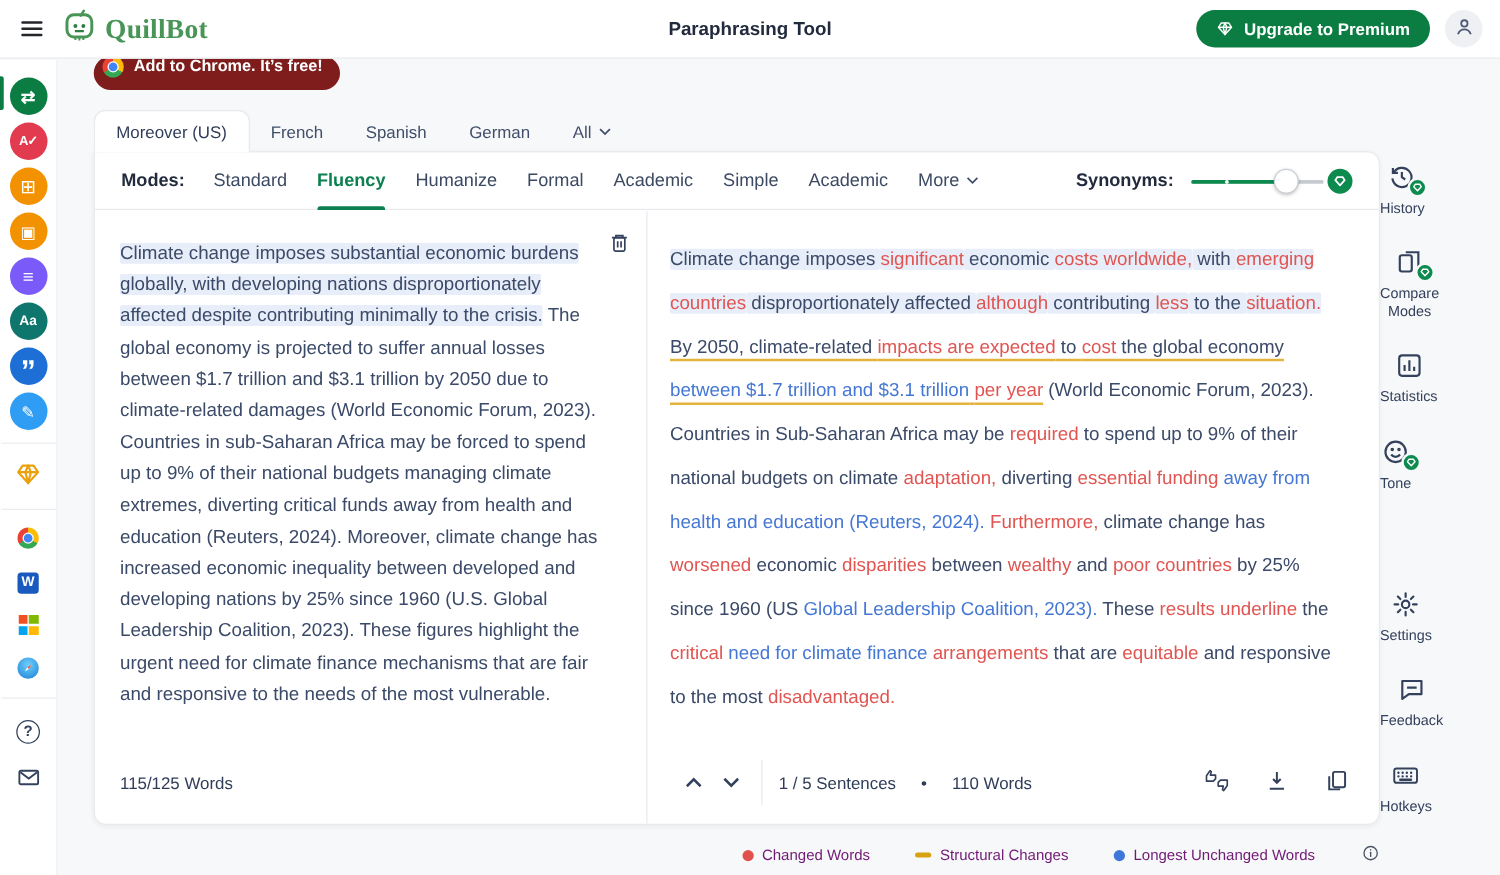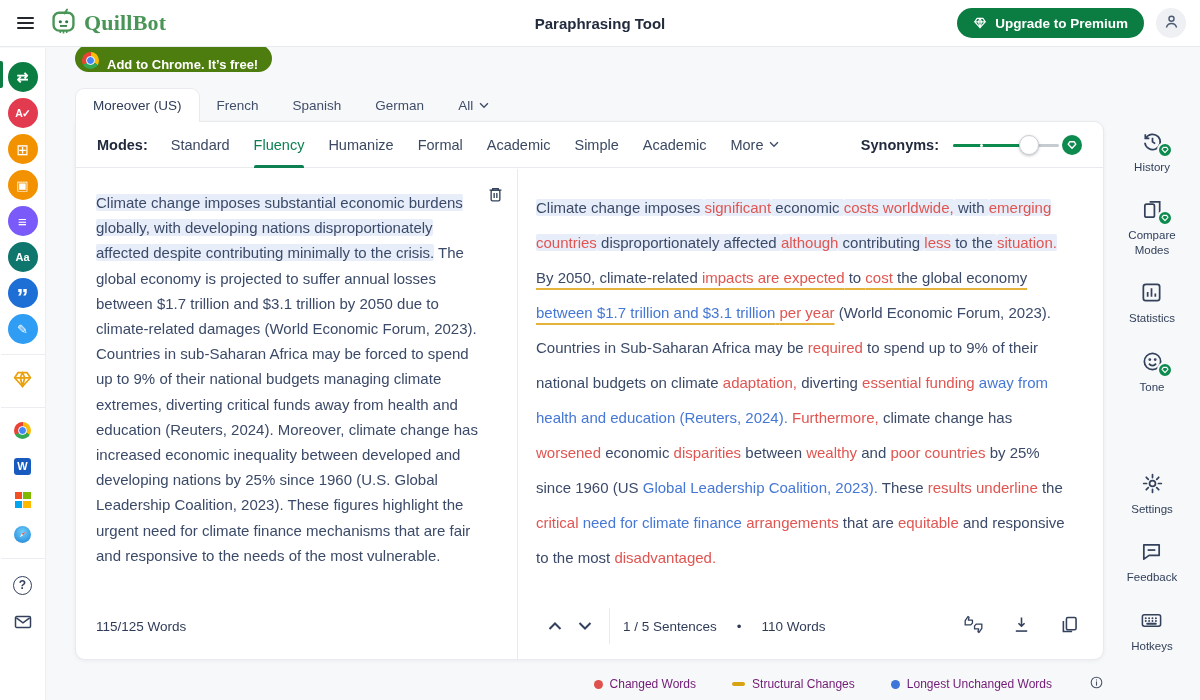--- a/index.html
+++ b/index.html
@@ -47,48 +47,48 @@
   .ms-ic i:nth-child(1){background:#f25022}.ms-ic i:nth-child(2){background:#7fba00}
   .ms-ic i:nth-child(3){background:#00a4ef}.ms-ic i:nth-child(4){background:#ffb900}
   .safari-ic{width:17px;height:17px;border-radius:50%;background:radial-gradient(circle at 50% 35%,#6fd0fb,#1b7fd4);
     display:flex;align-items:center;justify-content:center}
   .safari-ic svg{width:13px;height:13px}
   .help-ic{width:19px;height:19px;border-radius:50%;border:1.8px solid #33415c;color:#33415c;
     font-size:12px;font-weight:700;display:flex;align-items:center;justify-content:center}
 
   
   .rightrail{position:absolute;top:48px;right:0;width:96px;bottom:36px}
-  .rr-group{position:absolute;left:0;right:0;display:flex;flex-direction:column;align-items:center}
+  .rr-group{position:absolute;left:0;right:0;display:flex;flex-direction:column;align-items:flex-start}
   .rr-top{top:82px}.rr-bottom{top:424px}
   .rr-item{display:flex;flex-direction:column;align-items:center;gap:7px;margin-bottom:24px;
     background:none;border:none;color:#33415c;font-size:11.5px;padding:0;line-height:1.25;text-align:center}
   .rr-ic{position:relative;width:23px;height:23px;color:#33415c}
   .rr-ic > svg,.rr-ic > .uni{width:23px;height:23px;display:block}
   .badge{position:absolute;right:-9px;bottom:-5px;width:16px;height:16px;background:#0d8a4e;
     border:2px solid #f7f8f9;border-radius:50%;display:flex;align-items:center;justify-content:center}
   .rr-label{white-space:pre-line}
 
   
-  .promo{position:absolute;top:45px;left:75px;height:27px;border-radius:14px;background:#4d7c0f;color:#fff;
-    font-weight:700;font-size:13px;display:flex;align-items:flex-end;gap:8px;padding:0 14px 0 7px;border:none;z-index:3}
+  .promo{position:absolute;top:45px;left:75px;height:27px;border-radius:14px;background:#7f1d1d;color:#fff;
+    font-weight:700;font-size:13px;display:flex;align-items:flex-start;gap:8px;padding:0 14px 0 7px;border:none;z-index:3}
   .tabs{position:absolute;top:88px;left:75px;display:flex;align-items:flex-end;z-index:3}
   .tab{height:34px;padding:0 17px;font-size:13.5px;color:#414e6b;display:flex;gap:6px;align-items:center;
     background:none;border:none}
   .tab.active{background:#fff;border:1px solid #e8eaee;border-bottom:none;border-radius:9px 9px 0 0;
     color:#2f3c58;font-weight:400}
   .chev{display:flex;align-items:center;color:#414e6b}
 
   
   .card{position:absolute;top:121px;left:75px;width:1029px;height:539px;background:#fff;
     border:1px solid #e8eaee;border-radius:0 10px 10px 10px;box-shadow:0 1px 4px rgba(20,30,60,.06)}
   .modesbar{height:46px;border-bottom:1px solid #e8eaee;display:flex;align-items:center;padding:0 21px}
   .modes-label{font-weight:700;font-size:14.5px;color:#222b3d;margin-right:23px}
   .mode{margin-right:24px;font-size:14.5px;color:#3c4962;position:relative;height:46px;display:flex;
     align-items:center;gap:5px;background:none;border:none;padding:0}
-  .mode.active{color:#0c8050;font-weight:400}
+  .mode.active{color:#0c8050;font-weight:700}
   .mode.active::after{content:"";position:absolute;left:0;right:0;bottom:0;height:3px;background:#0c8050;border-radius:2px 2px 0 0}
   .syn{margin-left:auto;display:flex;align-items:center}
   .syn-label{font-weight:700;font-size:14.5px;color:#222b3d;margin-right:14px}
   .syn-slider{position:relative;width:106px;height:22px}
   .syn-track{position:absolute;top:10px;left:0;right:0;height:3px;background:#c6cbd2;border-radius:2px}
   .syn-fill{position:absolute;top:10px;left:0;height:3px;background:#0d8a4e;border-radius:2px}
   .syn-tick{position:absolute;top:10px;width:3px;height:3px;border-radius:50%;background:#fff;left:25%}
   .syn-knob{position:absolute;top:1px;width:20px;height:20px;border-radius:50%;background:#fff;
     border:1.5px solid #c9cfd6;box-shadow:0 1px 3px rgba(0,0,0,.25);transform:translateX(-50%)}
   .syn-gem{width:20px;height:20px;border-radius:50%;background:#0d8a4e;display:flex;align-items:center;

